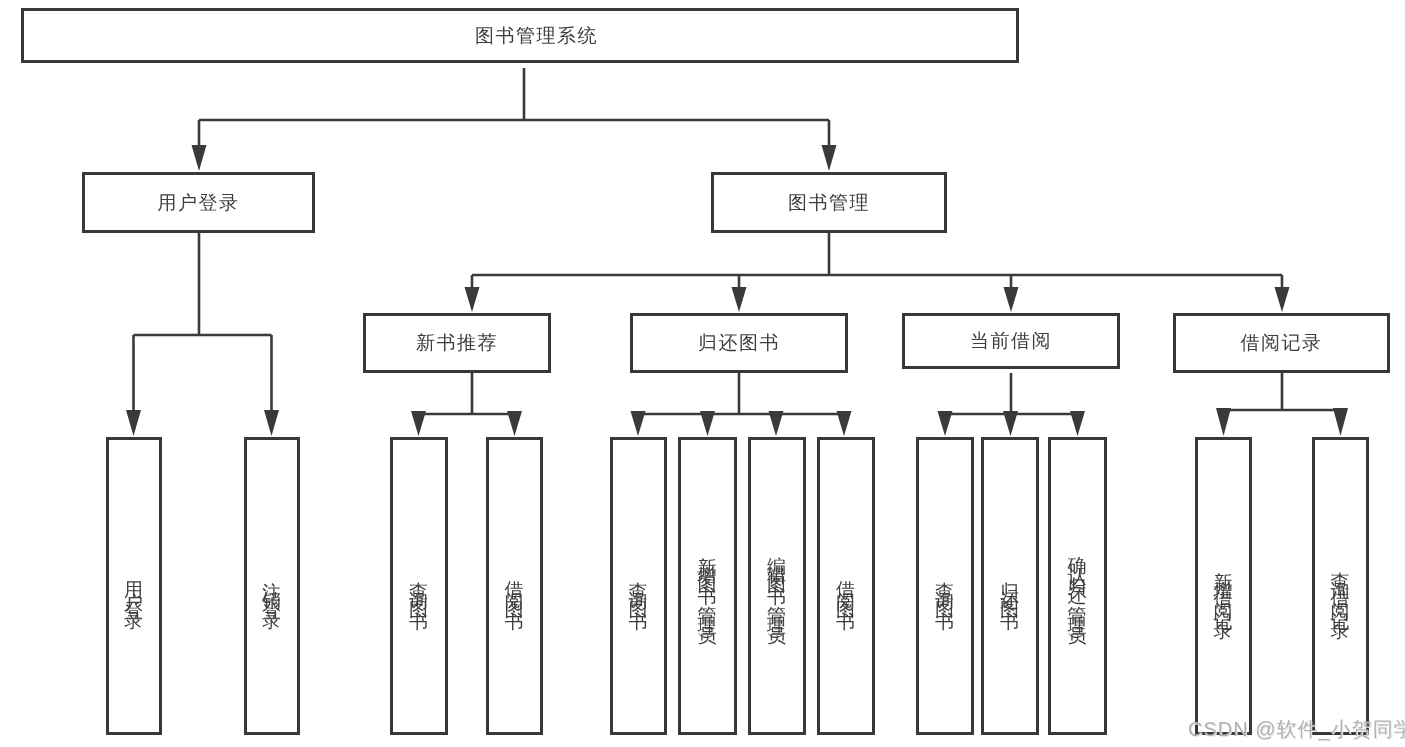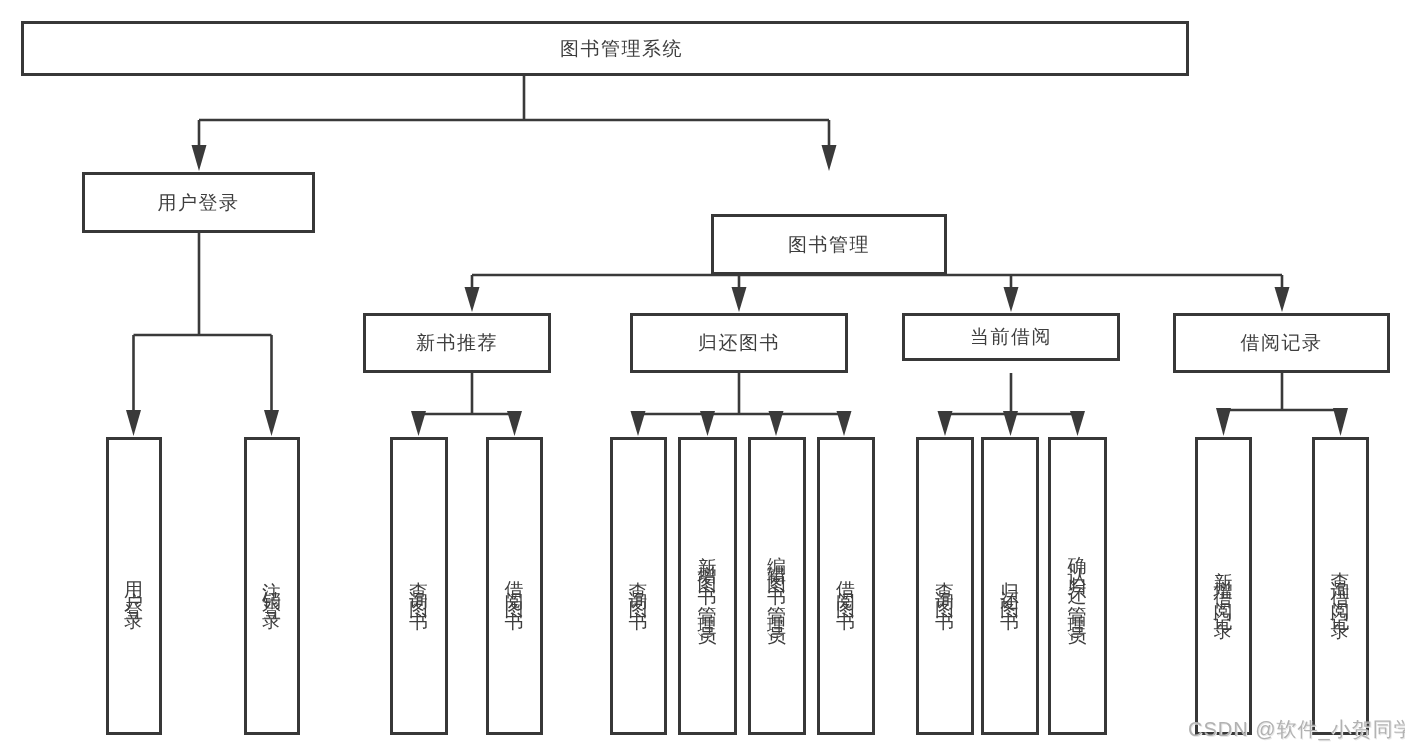--- a/index.html
+++ b/index.html
@@ -111,38 +111,38 @@
 
       <polygon points="945,436 937.5,411 952.5,411"></polygon>
       <polygon points="1010.5,436 1003,411 1018,411"></polygon>
       <polygon points="1077.5,436 1070,411 1085,411"></polygon>
 
       <polygon points="1223.5,436 1216,408 1231,408"></polygon>
       <polygon points="1340.5,436 1333,408 1348,408"></polygon>
     </g>
   </svg>
 
-  <div class="box" style="left:21px; top:21px; width:1168px; height:55px;padding-left:33px;">
+  <div class="box" style="left:21px; top:8px; width:998px; height:55px;padding-left:33px;">
     <span>图书管理系统</span>
   </div>
 
   <div class="box" style="left:82px; top:172px; width:233px; height:61px;">
     <span>用户登录</span>
   </div>
-  <div class="box" style="left:711px; top:172px; width:236px; height:61px;margin-top:42px;">
+  <div class="box" style="left:711px; top:172px; width:236px; height:61px;">
     <span>图书管理</span>
   </div>
 
   <div class="box" style="left:363px; top:313px; width:188px; height:60px;">
     <span>新书推荐</span>
   </div>
   <div class="box" style="left:630px; top:313px; width:218px; height:60px;">
     <span>归还图书</span>
   </div>
-  <div class="box" style="left:902px; top:313px; width:218px; height:48px;">
+  <div class="box" style="left:902px; top:313px; width:218px; height:56px;">
     <span>当前借阅</span>
   </div>
   <div class="box" style="left:1173px; top:313px; width:217px; height:60px;">
     <span>借阅记录</span>
   </div>
 
   <div class="vbox" style="left:106px; width:56px;">
     <span>用户登录</span>
   </div>
   <div class="vbox" style="left:244px; width:56px;">

